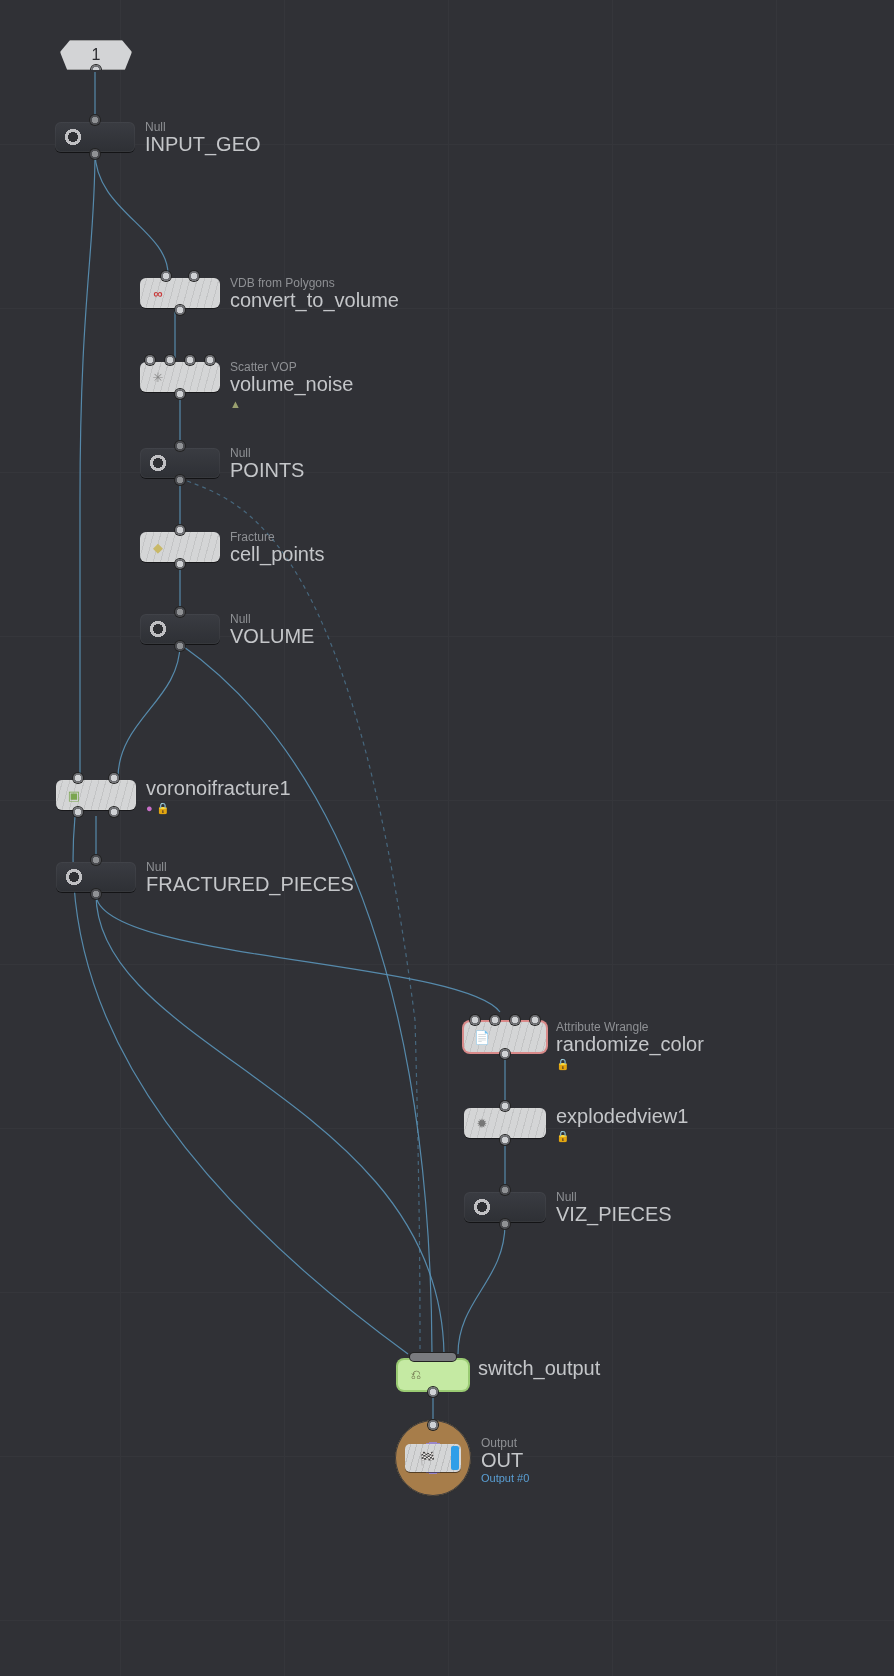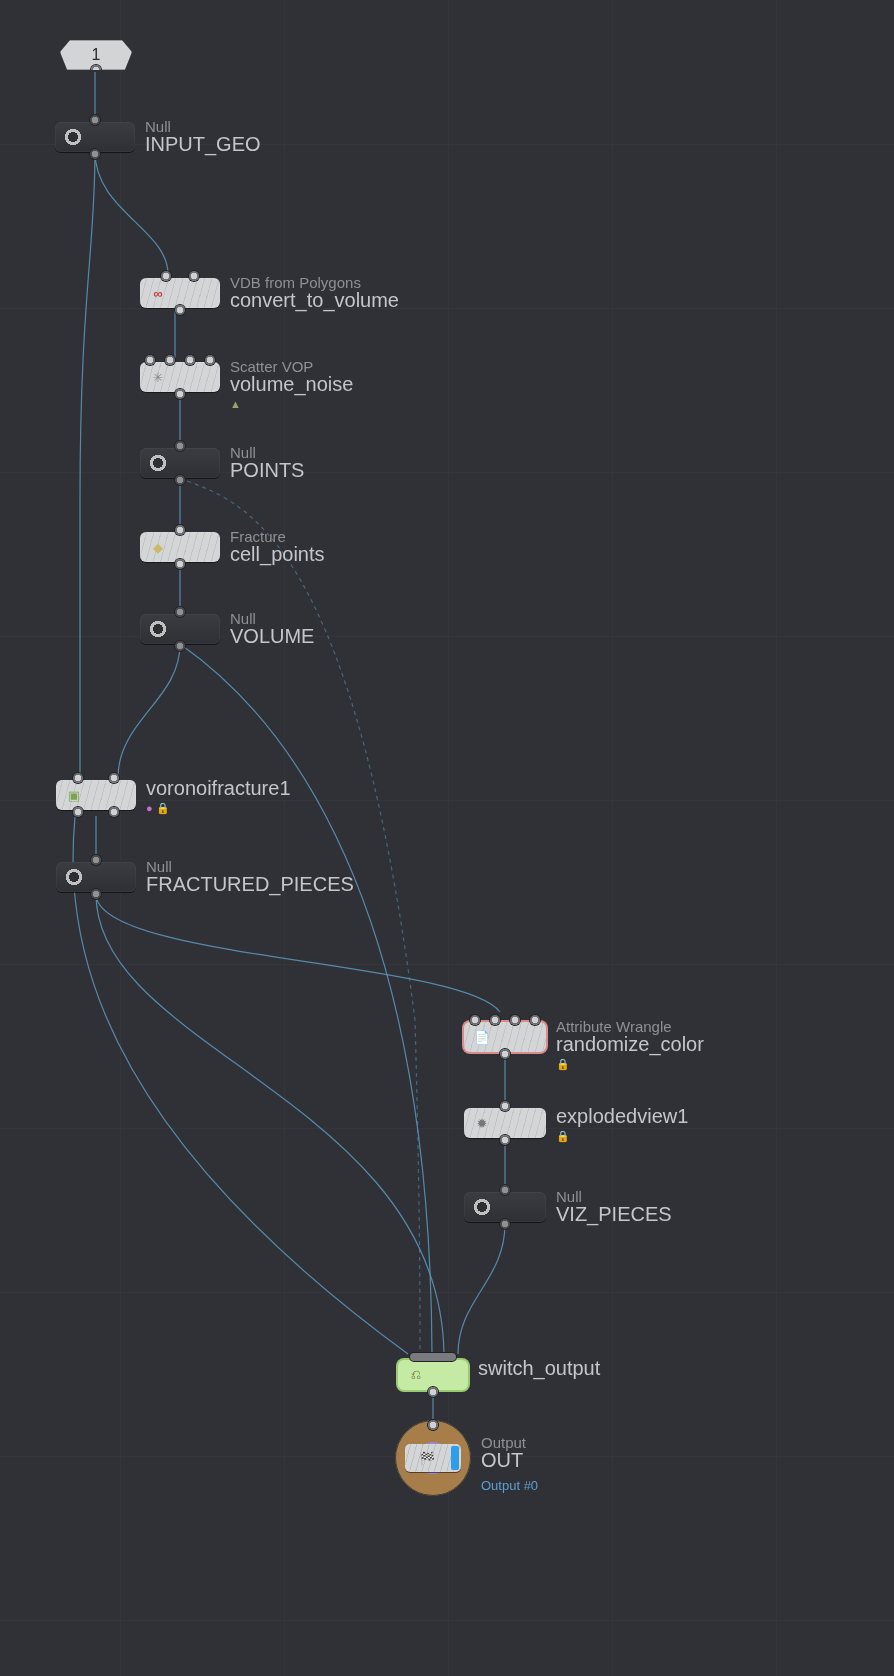--- a/index.html
+++ b/index.html
@@ -77,23 +77,23 @@
 .dots.bot{bottom:-7px;}
 .dot{
   width:10px;height:10px;border-radius:50%;
   background:radial-gradient(circle,#cfd1d4 0 3px,#6f7074 3px);
   box-shadow:0 0 0 1px #222;
 }
 .node.dark .dot{background:radial-gradient(circle,#8f9194 0 3px,#4a4b4f 3px);}
 
 
 .lbl{position:absolute;left:calc(100% + 10px);top:-2px;white-space:nowrap;}
-.lbl .type{font-size:15px;color:var(--text-muted);display:block;line-height:14px;}
+.lbl .type{font-size:12px;color:var(--text-muted);display:block;line-height:14px;}
 .lbl .name{font-size:20px;color:var(--text);display:block;line-height:20px;}
-.lbl .sub{font-size:13px;color:var(--accent-blue);display:block;line-height:16px;margin-top:8px;}
+.lbl .sub{font-size:11px;color:var(--accent-blue);display:block;line-height:16px;}
 .lbl .flag{font-size:11px;color:#9aa06f;}
 .lbl .lock{font-size:11px;color:#7a7c7f;}
 
 
 .subinput{
   position:absolute;width:72px;height:30px;
   background:#d3d4d6;
   clip-path:polygon(14% 0,86% 0,100% 40%,90% 100%,10% 100%,0 40%);
   display:flex;align-items:center;justify-content:center;
   color:#2b2c30;font-size:16px;

